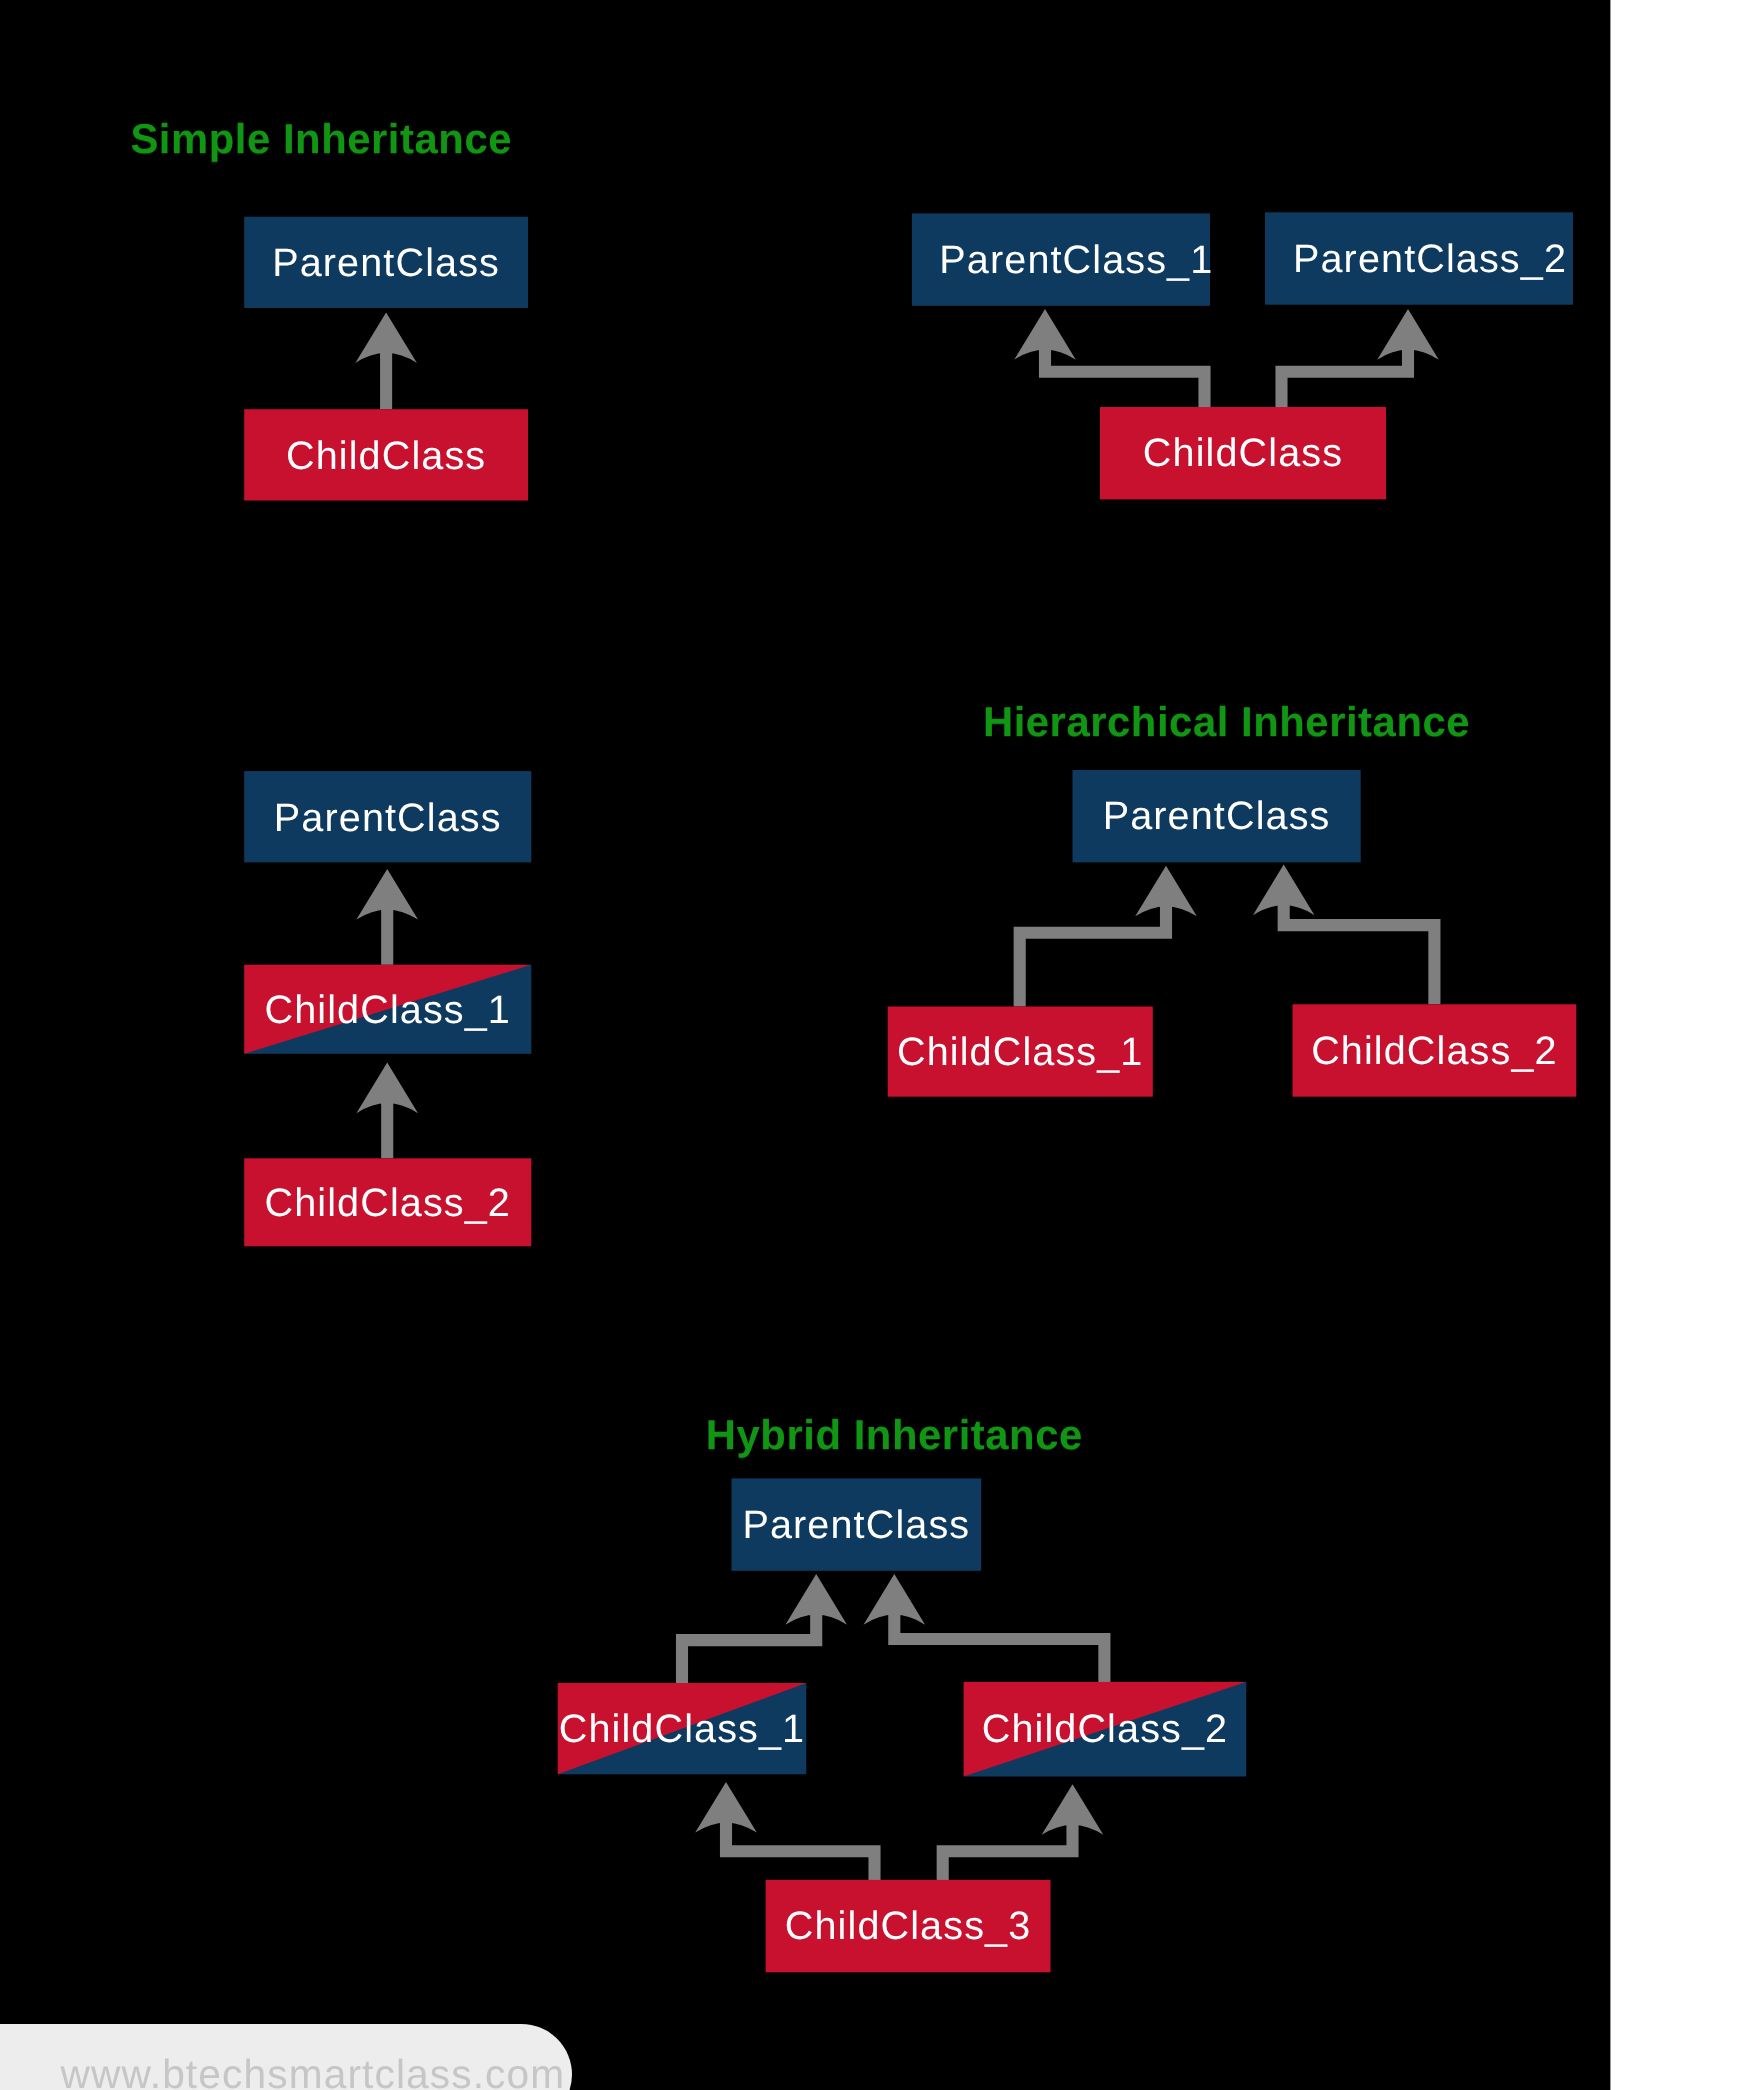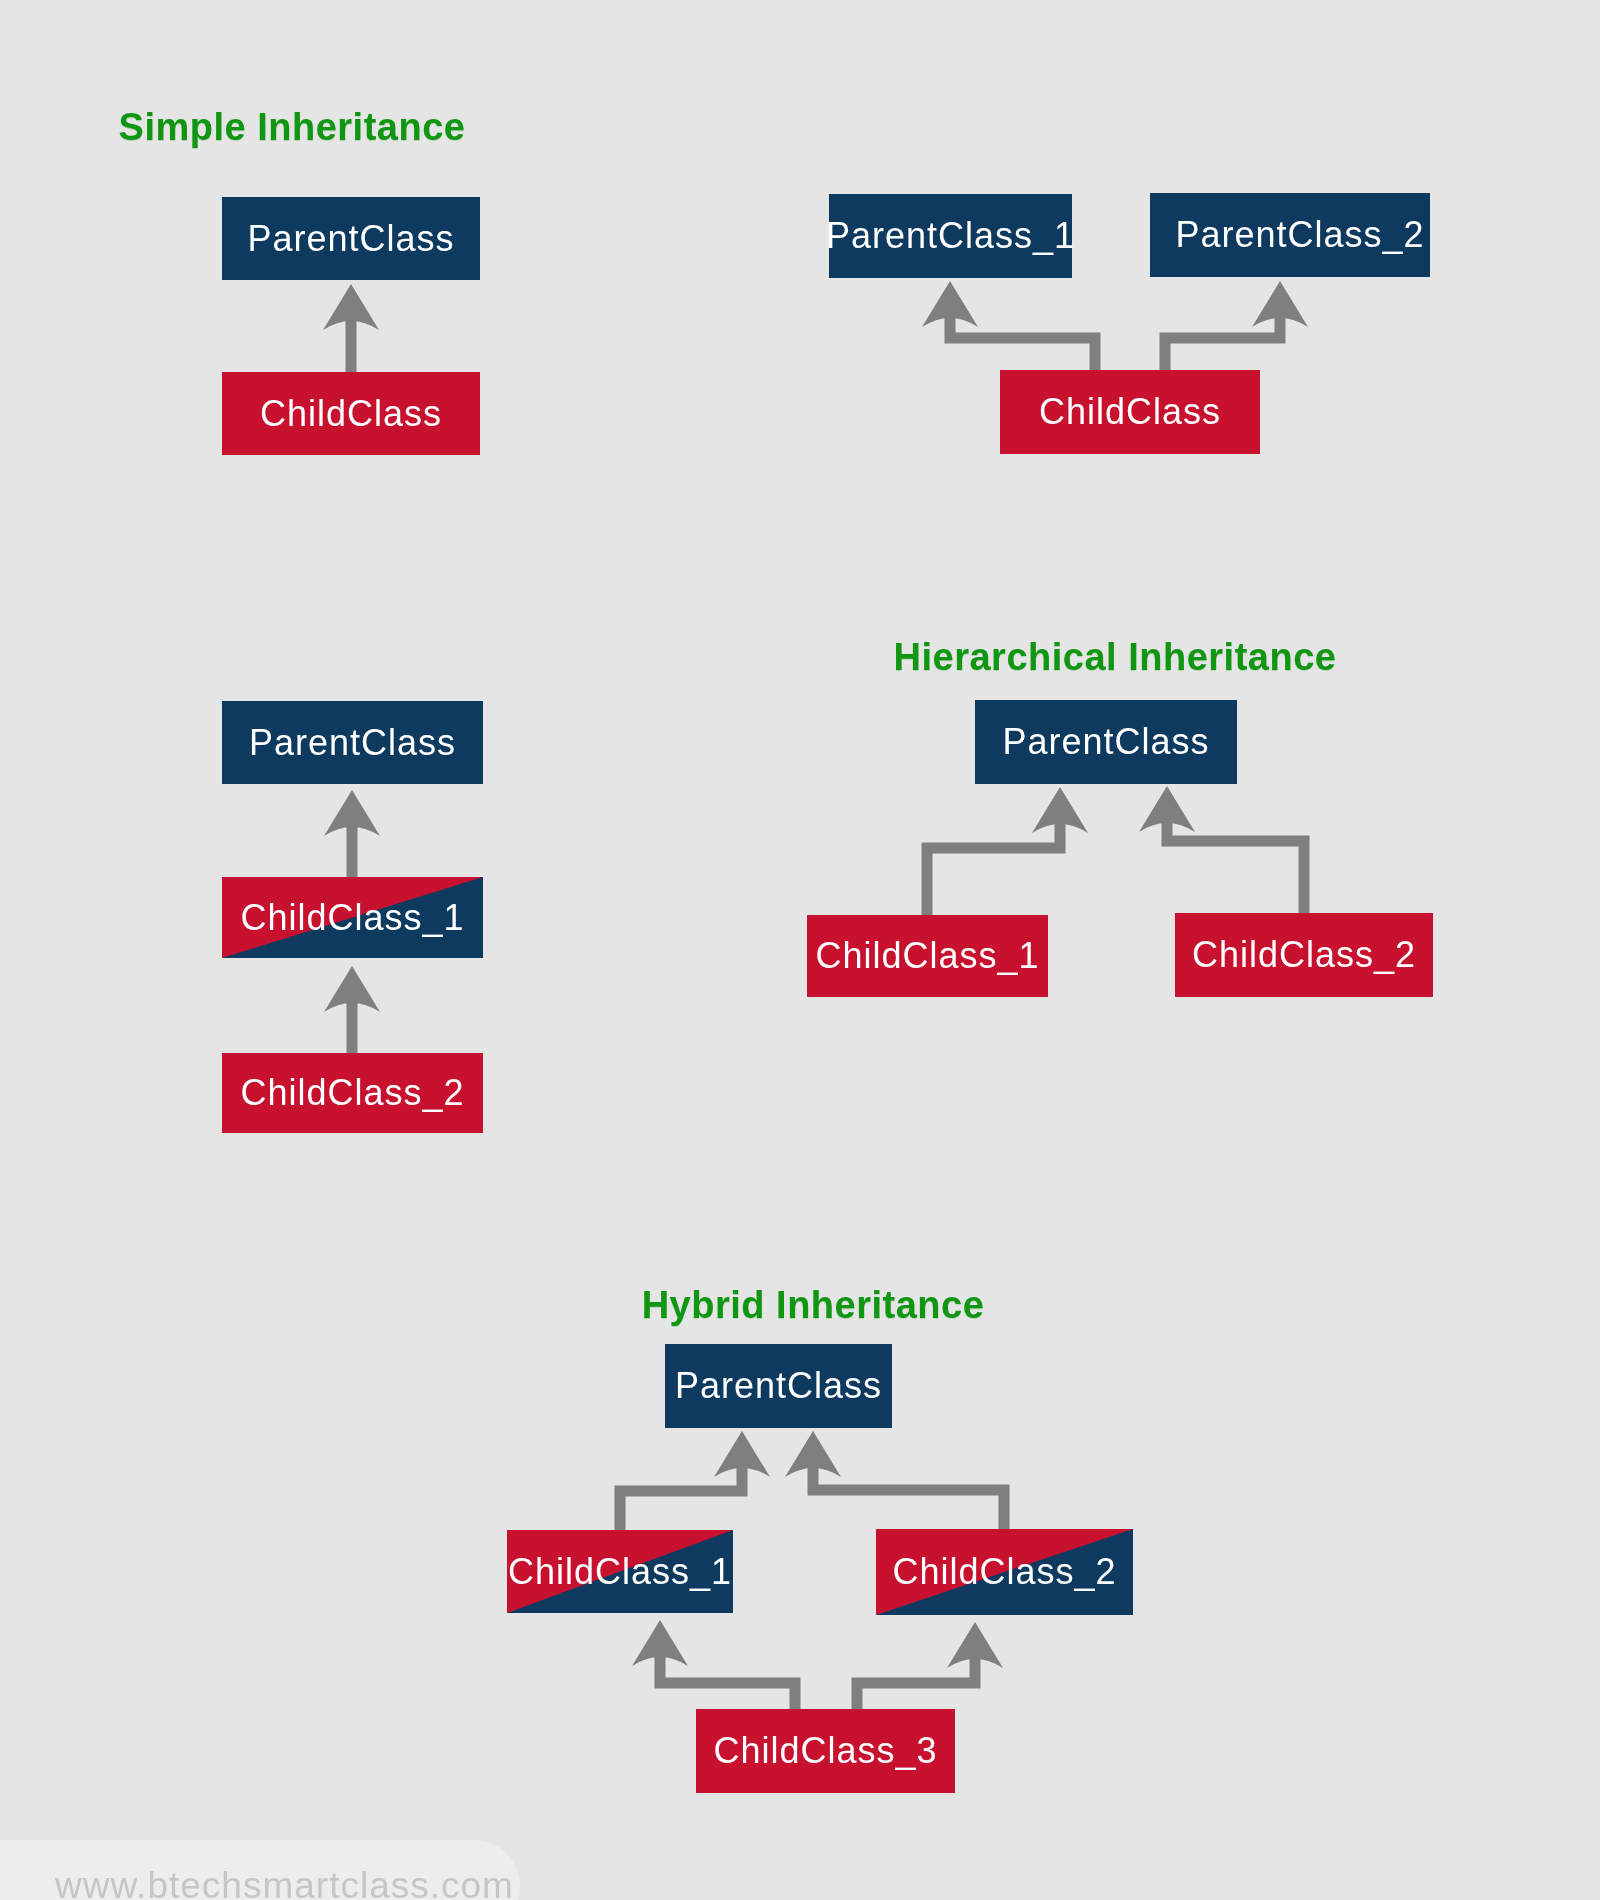--- a/index.html
+++ b/index.html
@@ -5,23 +5,23 @@
   html, body {
     margin: 0;
     padding: 0;
     background: #ffffff;
   }
   body {
     font-family: "Liberation Sans", sans-serif;
   }
   .canvas {
     position: relative;
-    width: 1600px;
+    width: 1464px;
     height: 1900px;
-    background: #e5e5e5;
+    background: #000000;
     overflow: hidden;
   }
   .section-title {
     position: absolute;
     text-align: center;
     font-size: 38px;
     font-weight: bold;
     color: #109612;
     letter-spacing: 0.5px;
     text-shadow: 0 1px 0 rgba(16,150,18,0.25);
@@ -138,21 +138,21 @@
 
   <div class="box navy" style="left:222px; top:197px; width:258px; height:83px;">
     <span class="box-label">ParentClass</span>
   </div>
 
   <div class="box red" style="left:222px; top:372px; width:258px; height:83px;">
     <span class="box-label">ChildClass</span>
   </div>
 
 
-  <div class="box navy" style="left:829px; top:194px; width:243px; height:84px;">
+  <div class="box navy" style="left:829px; top:194px; width:243px; height:84px;padding-left:28px;">
     <span class="box-label">ParentClass_1</span>
   </div>
 
   <div class="box navy" style="left:1150px; top:193px; width:260px; height:84px;padding-left:20px;">
     <span class="box-label">ParentClass_2</span>
   </div>
 
   <div class="box red" style="left:1000px; top:370px; width:260px; height:84px;">
     <span class="box-label">ChildClass</span>
   </div>

